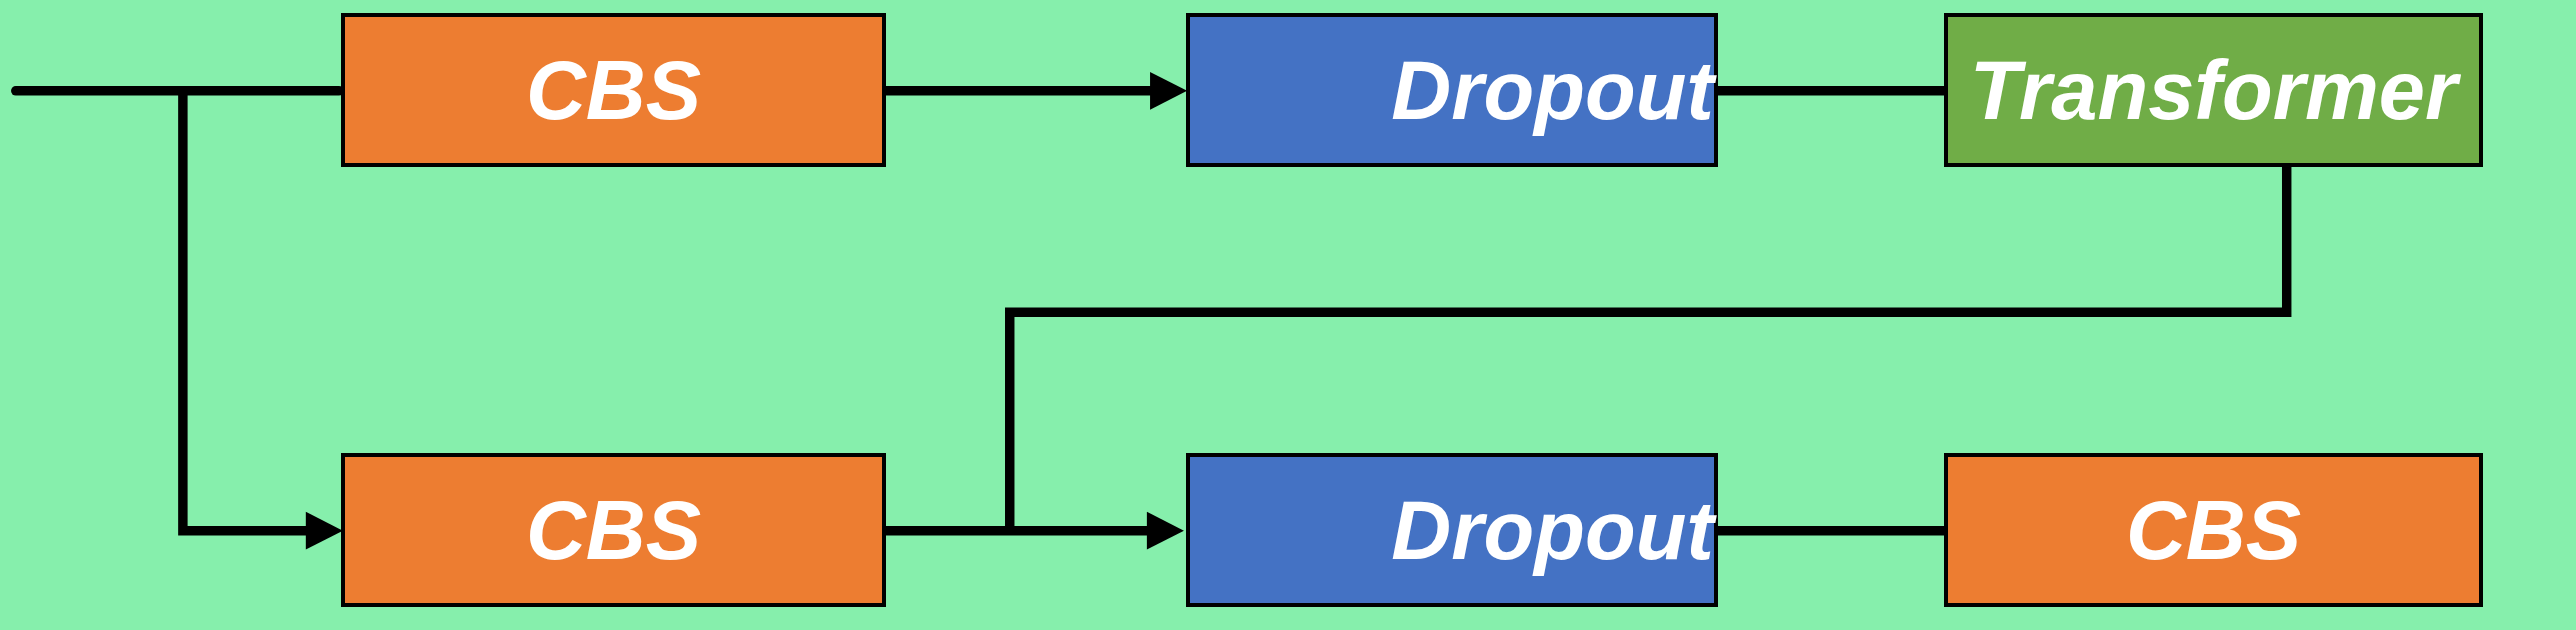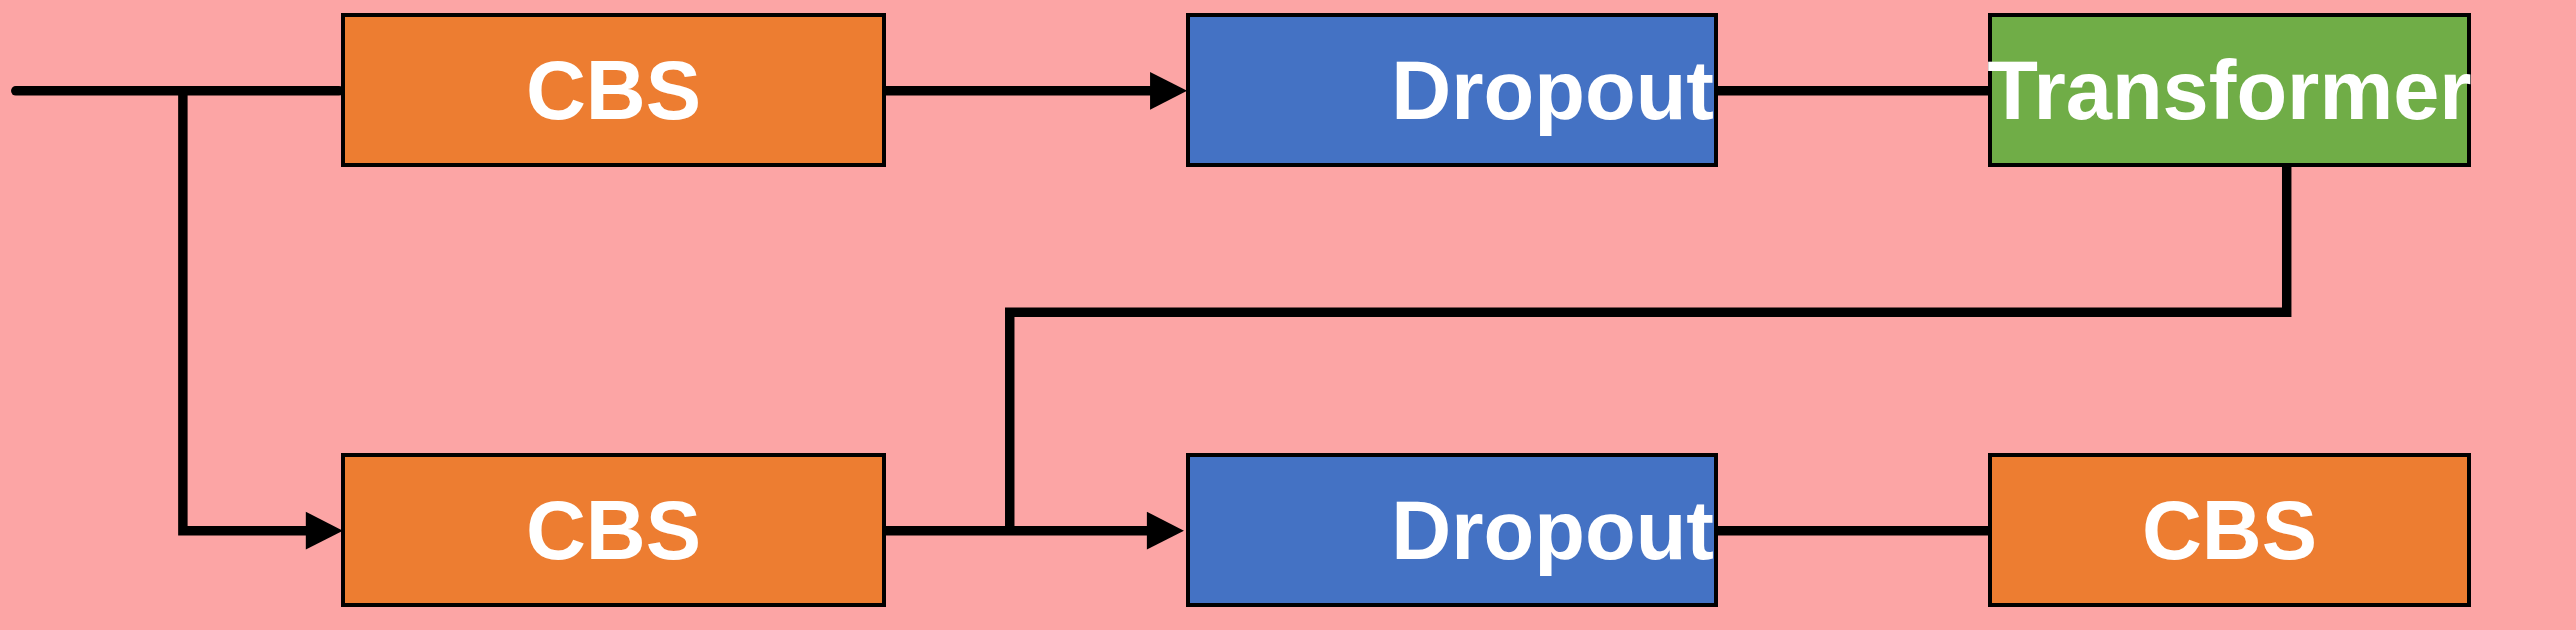--- a/index.html
+++ b/index.html
@@ -10,21 +10,22 @@
     width: 2576px;
     height: 631px;
     background: #ffffff;
     overflow: hidden;
     font-family: "Liberation Sans", sans-serif;
   }
   .canvas {
     position: relative;
     width: 2576px;
     height: 631px;
-    background: #fca5a5;
+    background: #86efac;
+    font-style: italic;
   }
   .wires {
     position: absolute;
     left: 0;
     top: 0;
     width: 2576px;
     height: 631px;
   }
   .wire {
     stroke: #000000;
@@ -51,21 +52,21 @@
     font-weight: bold;
     font-size: 83px;
     line-height: 1;
     letter-spacing: 0px;
     white-space: nowrap;
   }
   .row-top    { top: 13.4px; }
   .row-bottom { top: 453px; }
   .col-1 { left: 341px;  width: 545px; }
   .col-2 { left: 1186px; width: 532px; justify-content: flex-end; }
-  .col-3 { left: 1988px; width: 483px; }
+  .col-3 { left: 1944px; width: 539px; }
 </style>
 </head>
 <body>
 
 <div class="canvas">
 
   <svg class="wires" viewBox="0 0 3268 800" xmlns="http://www.w3.org/2000/svg">
 
     <path class="wire" d="M 20 115 H 430"></path>
 

